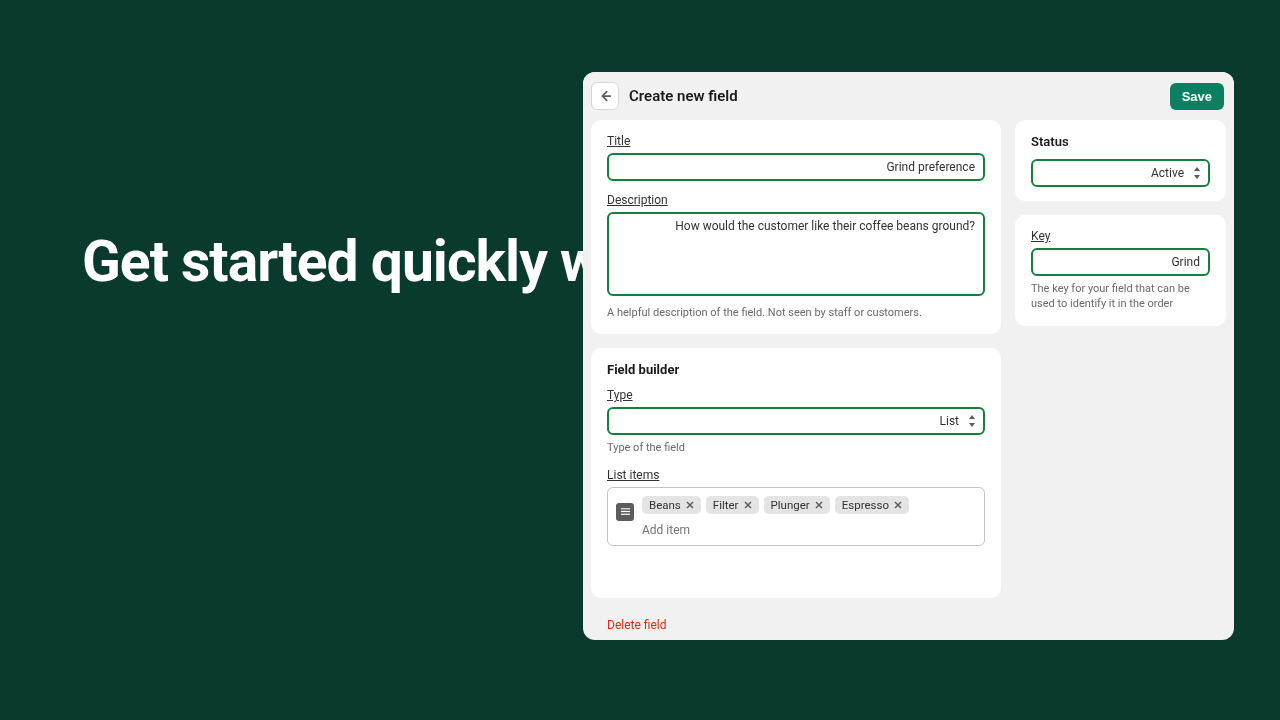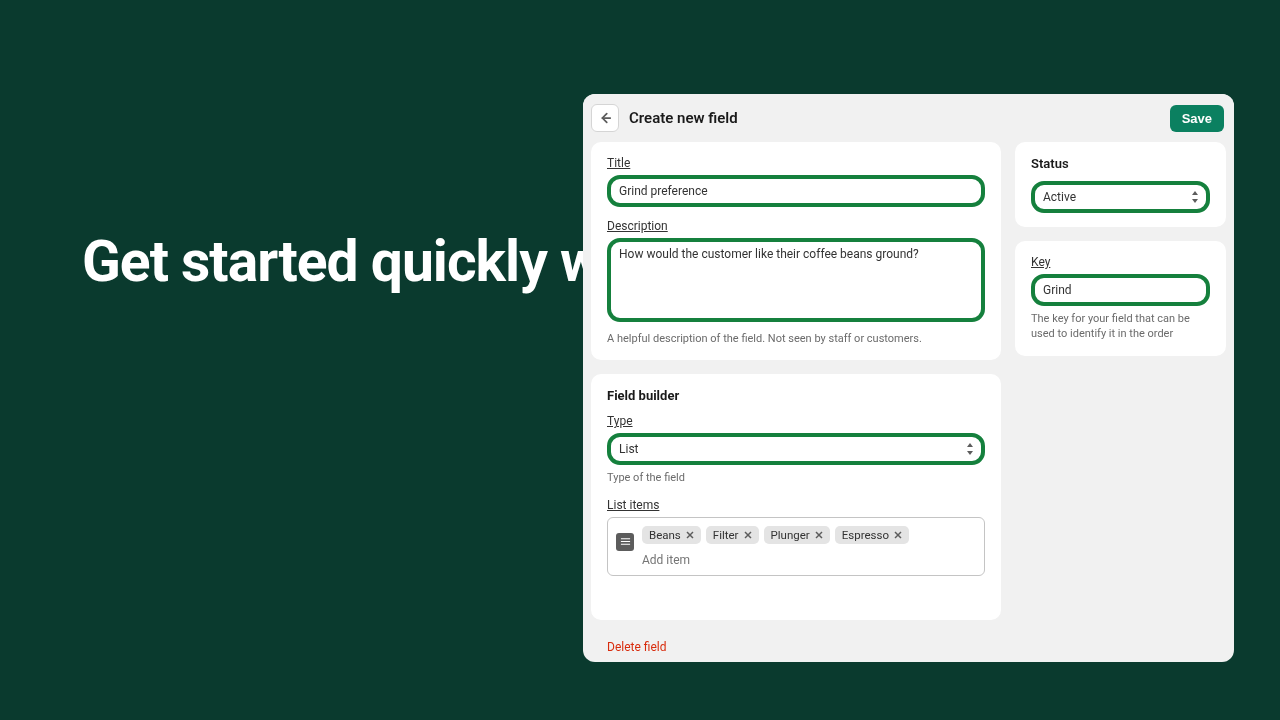--- a/index.html
+++ b/index.html
@@ -21,21 +21,21 @@
       top: 228px;
       color: #ffffff;
       font-size: 57px;
       font-weight: 700;
       line-height: 1.2;
       letter-spacing: -1px;
     }
     .modal {
       position: absolute;
       left: 583px;
-      top: 94px;
+      top: 72px;
       width: 651px;
       height: 568px;
       background: #f1f1f1;
       border-radius: 12px;
       overflow: hidden;
       display: flex;
       flex-direction: column;
     }
     .modal-header {
       display: flex;
@@ -118,27 +118,28 @@
       margin-bottom: 10px;
     }
     .section-title {
       font-size: 13px;
       font-weight: 700;
       color: #1a1a1a;
       margin-bottom: 11px;
     }
     .text-input, .textarea, .select-wrap {
       width: 100%;
-      border: 4px solid #15803d;
-      border-radius: 13px;
+      border: 2px solid #15803d;
+      border-radius: 6px;
       padding: 5px 8px;
       font-size: 12px;
       color: #333;
       font-family: inherit;
       background: #ffffff;
+      text-align: right;
     }
     .textarea {
       height: 84px;
       resize: none;
     }
     .select-wrap {
       position: relative;
       padding-right: 24px;
     }
     .select-arrows {

